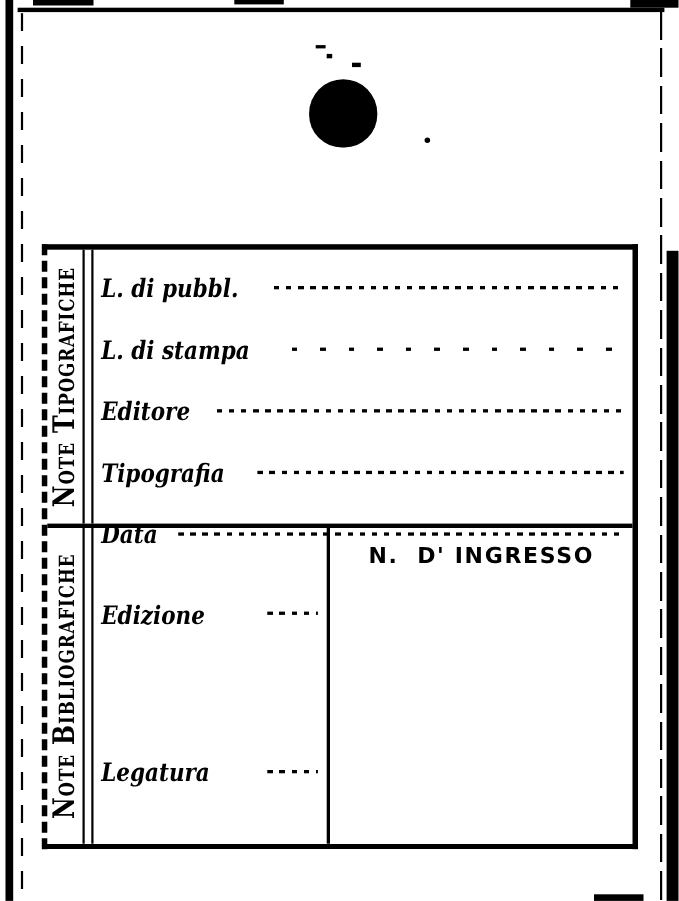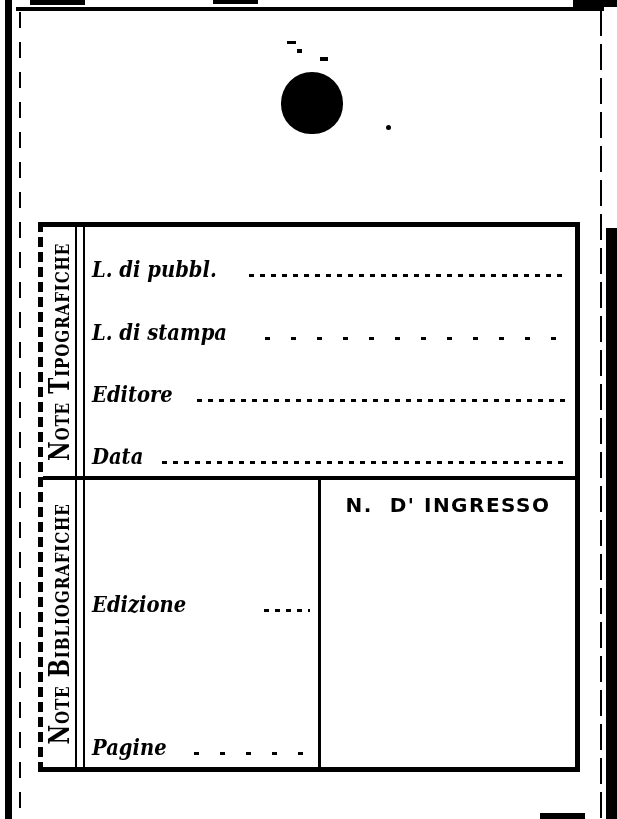--- a/index.html
+++ b/index.html
@@ -51,22 +51,22 @@
     font-family:"DejaVu Serif", serif;
     font-variant:small-caps; font-weight:bold;
     font-size:27px; letter-spacing:1px; line-height:1;
   }
   .double-rule {
     width:10px; flex:none; box-sizing:border-box;
     border-left:2px solid #000; border-right:2px solid #000;
   }
 
   .fields { display:flex; flex-direction:column; flex:1; min-width:0; }
-  .sec-bottom .fields { flex:none; width:233px; }
-  .frow { flex:1; display:flex; align-items:flex-end; padding:0 8px 9px 7px;margin-top:24px; }
+  .sec-bottom .fields { flex:none; width:212px; }
+  .frow { flex:1; display:flex; align-items:center; padding:0 8px 9px 7px;margin-top:24px; }
   .flabel {
     display:inline-block;
     font-family:"DejaVu Serif", serif; font-style:italic; font-weight:bold;
     font-size:23px; line-height:1; white-space:nowrap;
     transform:scaleX(0.85); transform-origin:0 100%;
   }
   .dotline { height:3px; margin-bottom:3px;
     background:repeating-linear-gradient(90deg,#000 0 5px,transparent 5px 11px); }
   .dots-full   { flex:1; margin-left:10px; }
   .dots-sparse { flex:1; margin-left:14px;
@@ -118,41 +118,45 @@
         </div>
         <div class="frow">
           <span class="flabel">L. di stampa</span>
           <span class="dotline dots-sparse"></span>
         </div>
         <div class="frow">
           <span class="flabel">Editore</span>
           <span class="dotline dots-full"></span>
         </div>
         <div class="frow">
+          <span class="flabel">Tipografia</span>
+          <span class="dotline dots-full"></span>
+        </div>
+        <div class="frow">
           <span class="flabel">Data</span>
           <span class="dotline dots-full"></span>
         </div>
       </div>
     </div>
 
     <div class="hdivider"></div>
 
     <div class="section sec-bottom">
       <div class="side-col">
         <span class="side-label">Note Bibliografiche</span>
       </div>
       <div class="double-rule"></div>
       <div class="fields">
         <div class="frow">
           <span class="flabel">Edizione</span>
           <span class="dotline dots-short"></span>
         </div>
         <div class="frow">
-          <span class="flabel">Pagine</span>
-          <span class="dotline dots-sparse"></span>
+          <span class="flabel">Legatura</span>
+          <span class="dotline dots-short"></span>
         </div>
       </div>
       <div class="vdivider"></div>
       <div class="ingresso-panel">
         <div class="ingresso-title">N.  D' INGRESSO</div>
       </div>
     </div>
 
   </div>
 </div>

